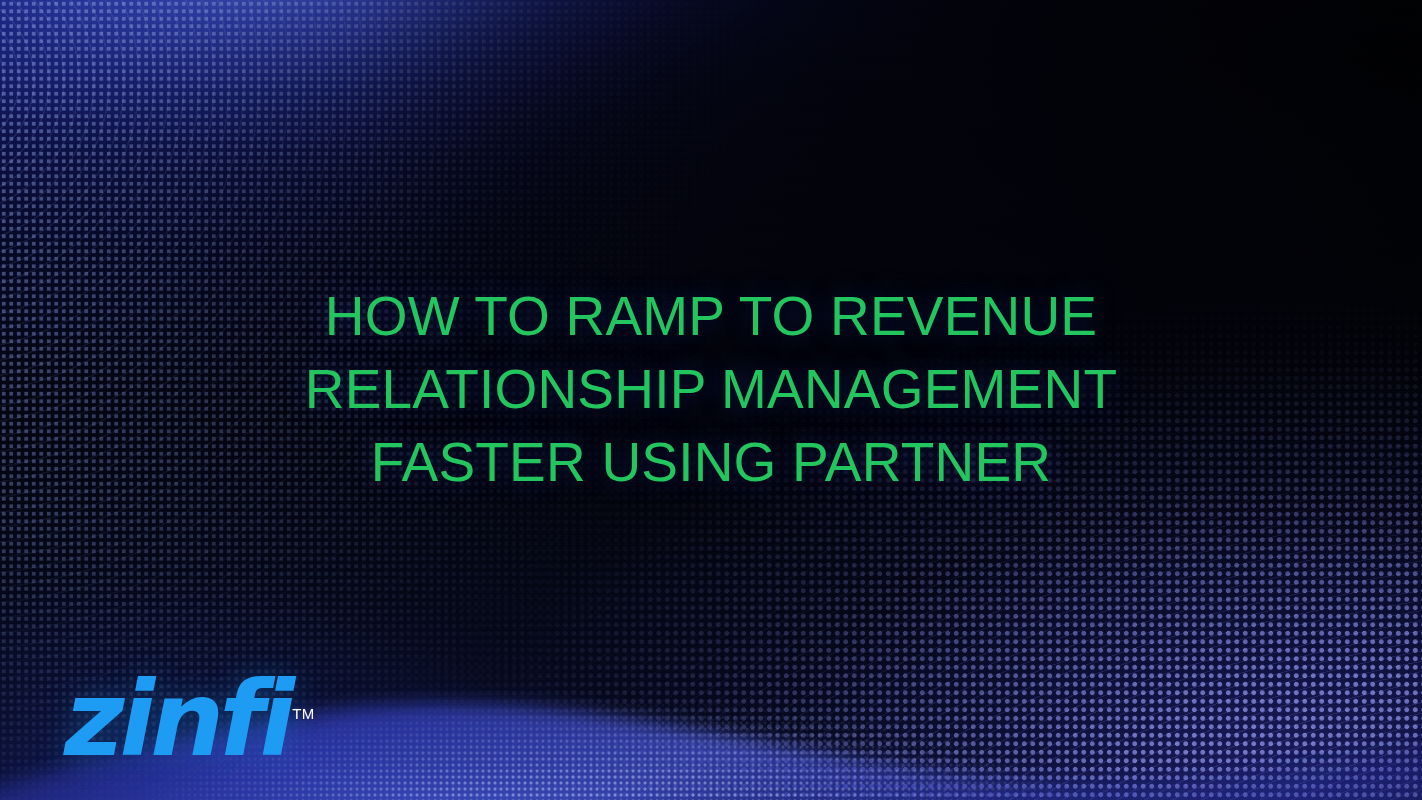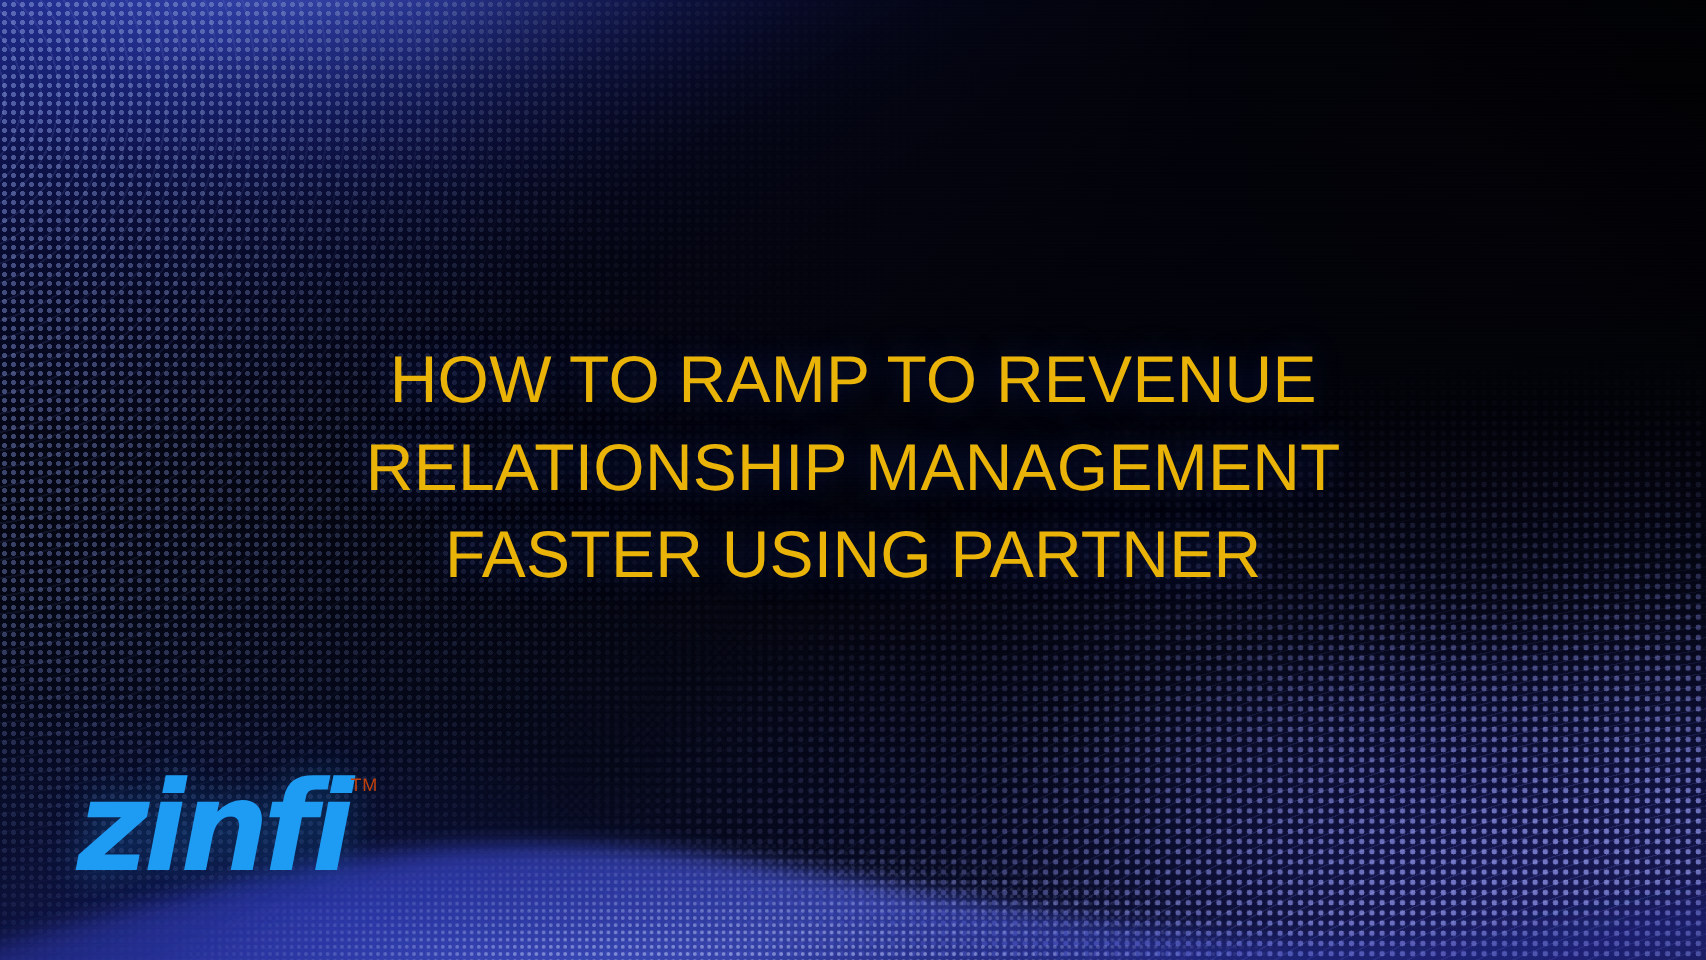--- a/index.html
+++ b/index.html
@@ -318,57 +318,57 @@
     position: absolute;
     left: 0;
     right: 0;
     top: 280px;
     text-align: center;
     padding: 0 120px;
     box-sizing: border-box;
   }
 
   .title-line {
-    color: #eab308;
+    color: #22c55e;
     font-family: "Liberation Sans", sans-serif;
     font-size: 55px;
     font-weight: 400;
     line-height: 73px;
     letter-spacing: 0.2px;
     white-space: nowrap;
     text-shadow: 0 0 26px rgba(40,70,200,0.35);
   }
 
   
 
   .logo {
     position: absolute;
     left: 64px;
-    bottom: 68px;
+    bottom: 38px;
     display: flex;
-    align-items: flex-start;
+    align-items: center;
     line-height: 1;
   }
 
   .logo-word {
     font-family: "DejaVu Sans", sans-serif;
     font-size: 104px;
     font-weight: 700;
     font-style: italic;
     color: #1e9cf4;
     letter-spacing: -5px;
     line-height: 0.82;
     text-shadow: 0 0 30px rgba(30,156,244,0.30);
   }
 
   .logo-tm {
     font-family: "Liberation Sans", sans-serif;
     font-size: 15px;
     font-weight: 400;
-    color: #c2410c;
+    color: #ffffff;
     margin-left: 2px;
     margin-bottom: 12px;
     letter-spacing: 0.5px;
   }
 </style>
 </head>
 <body>
 
 <div id="slide">
 

